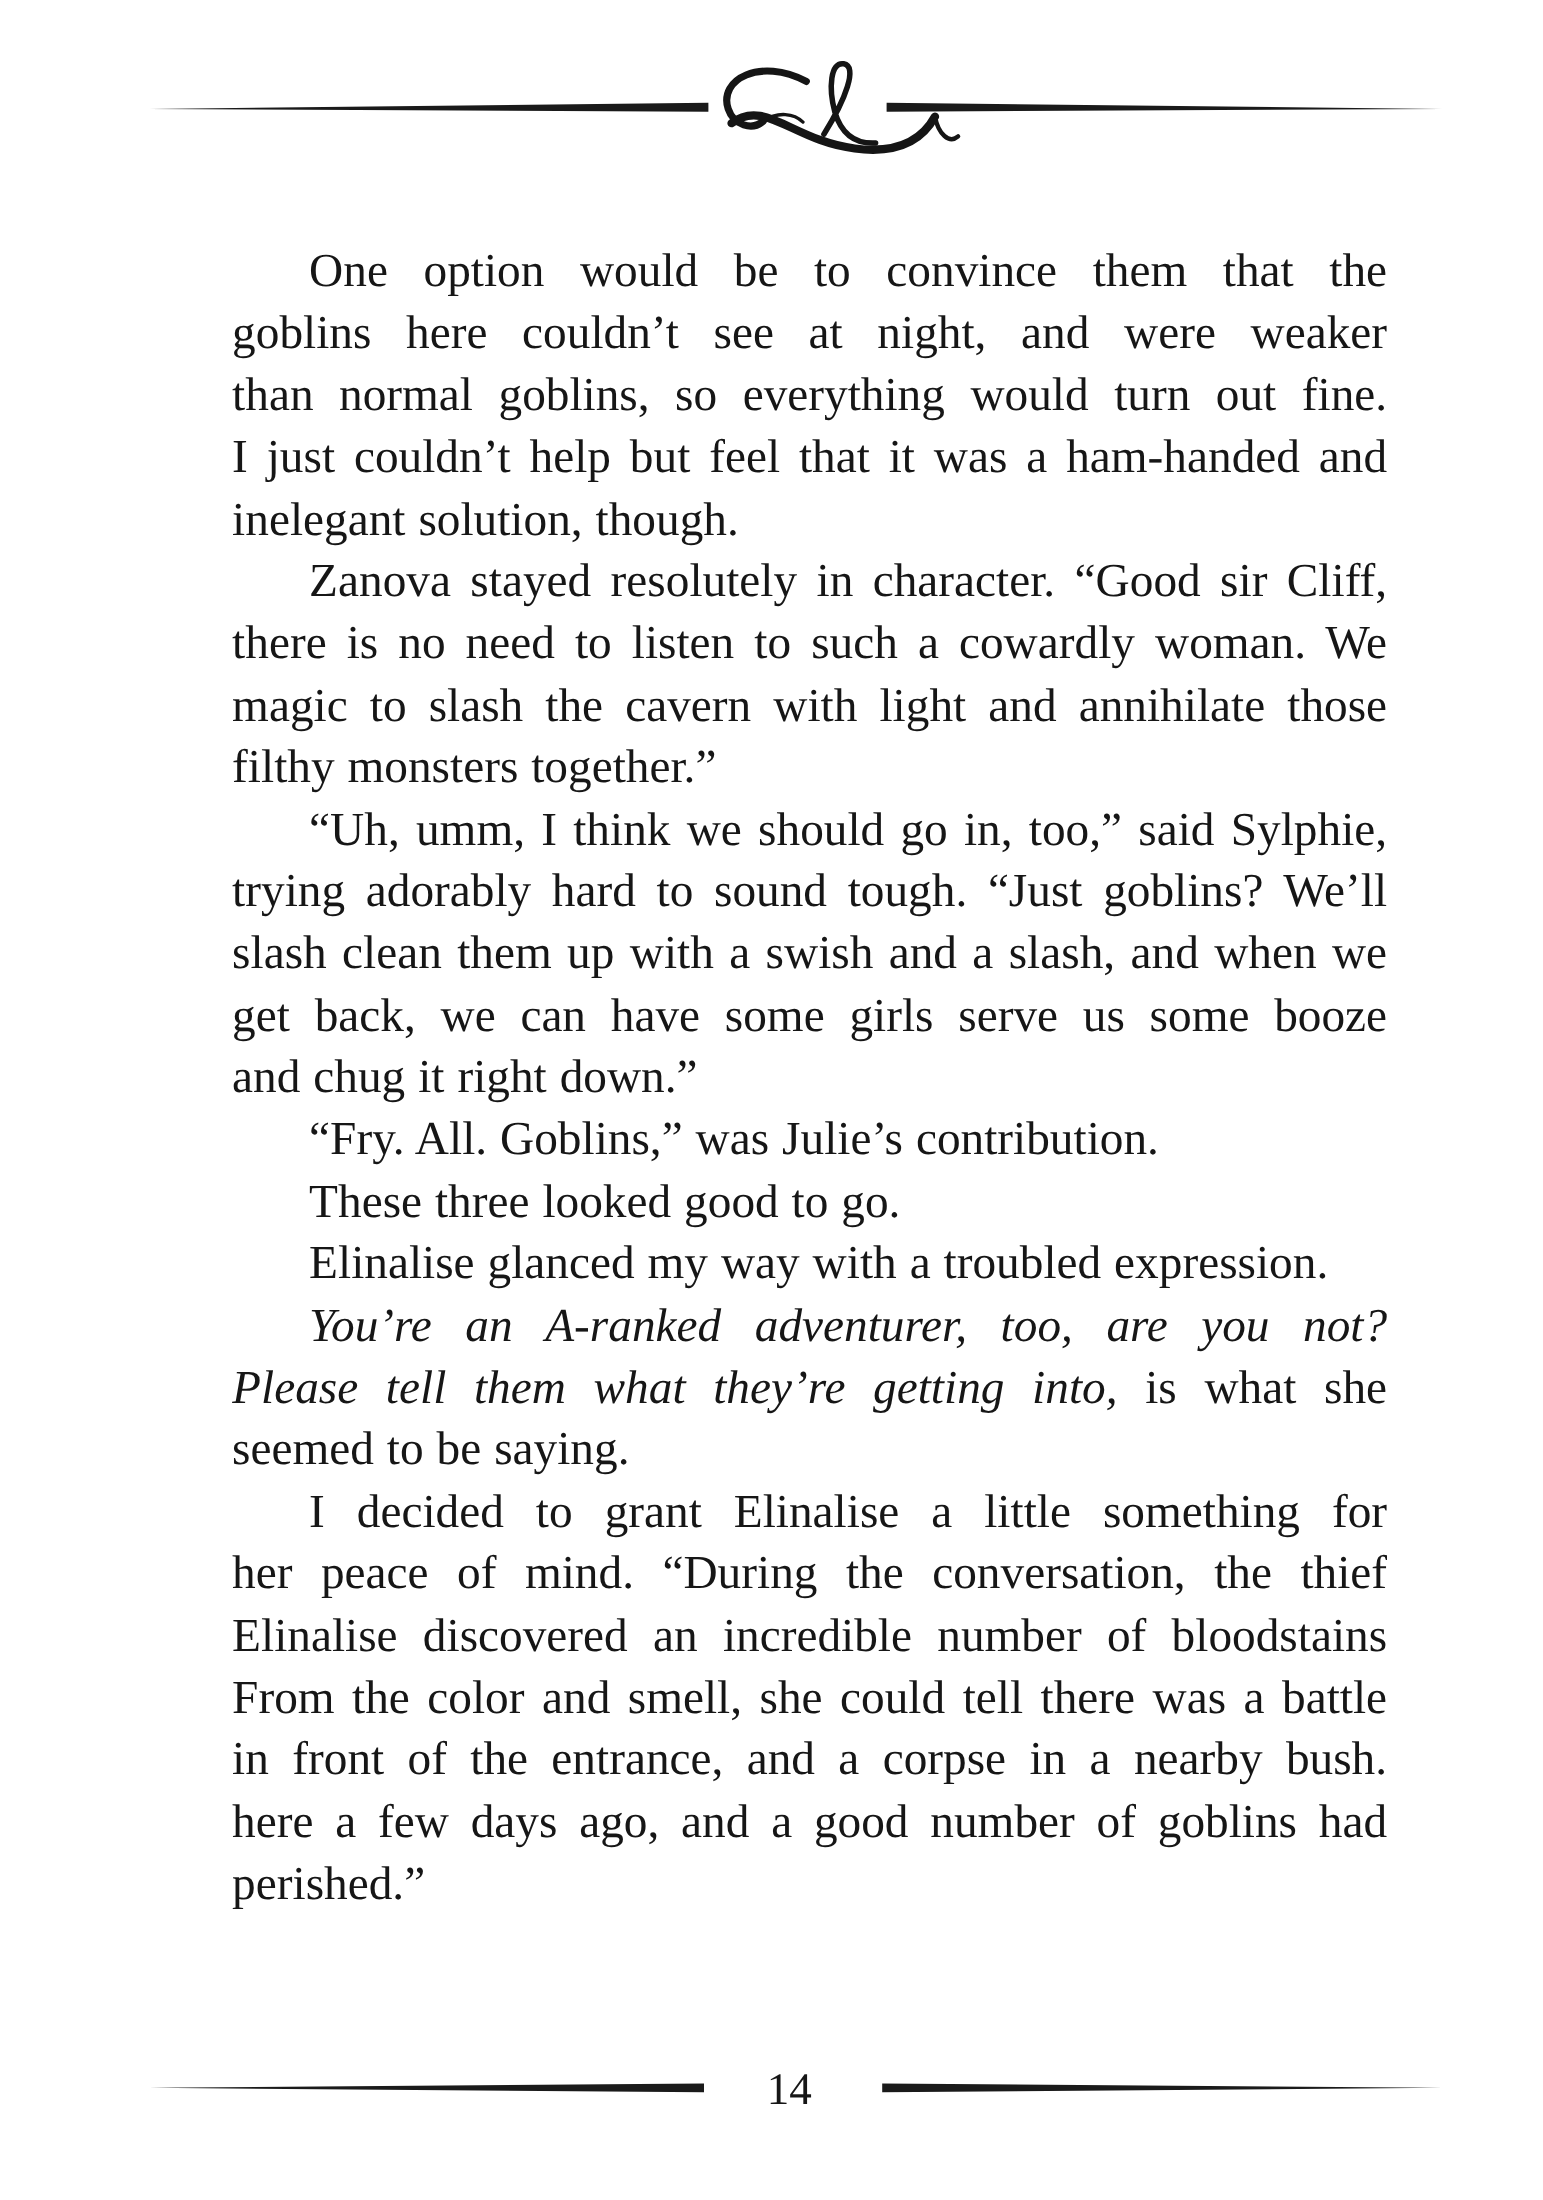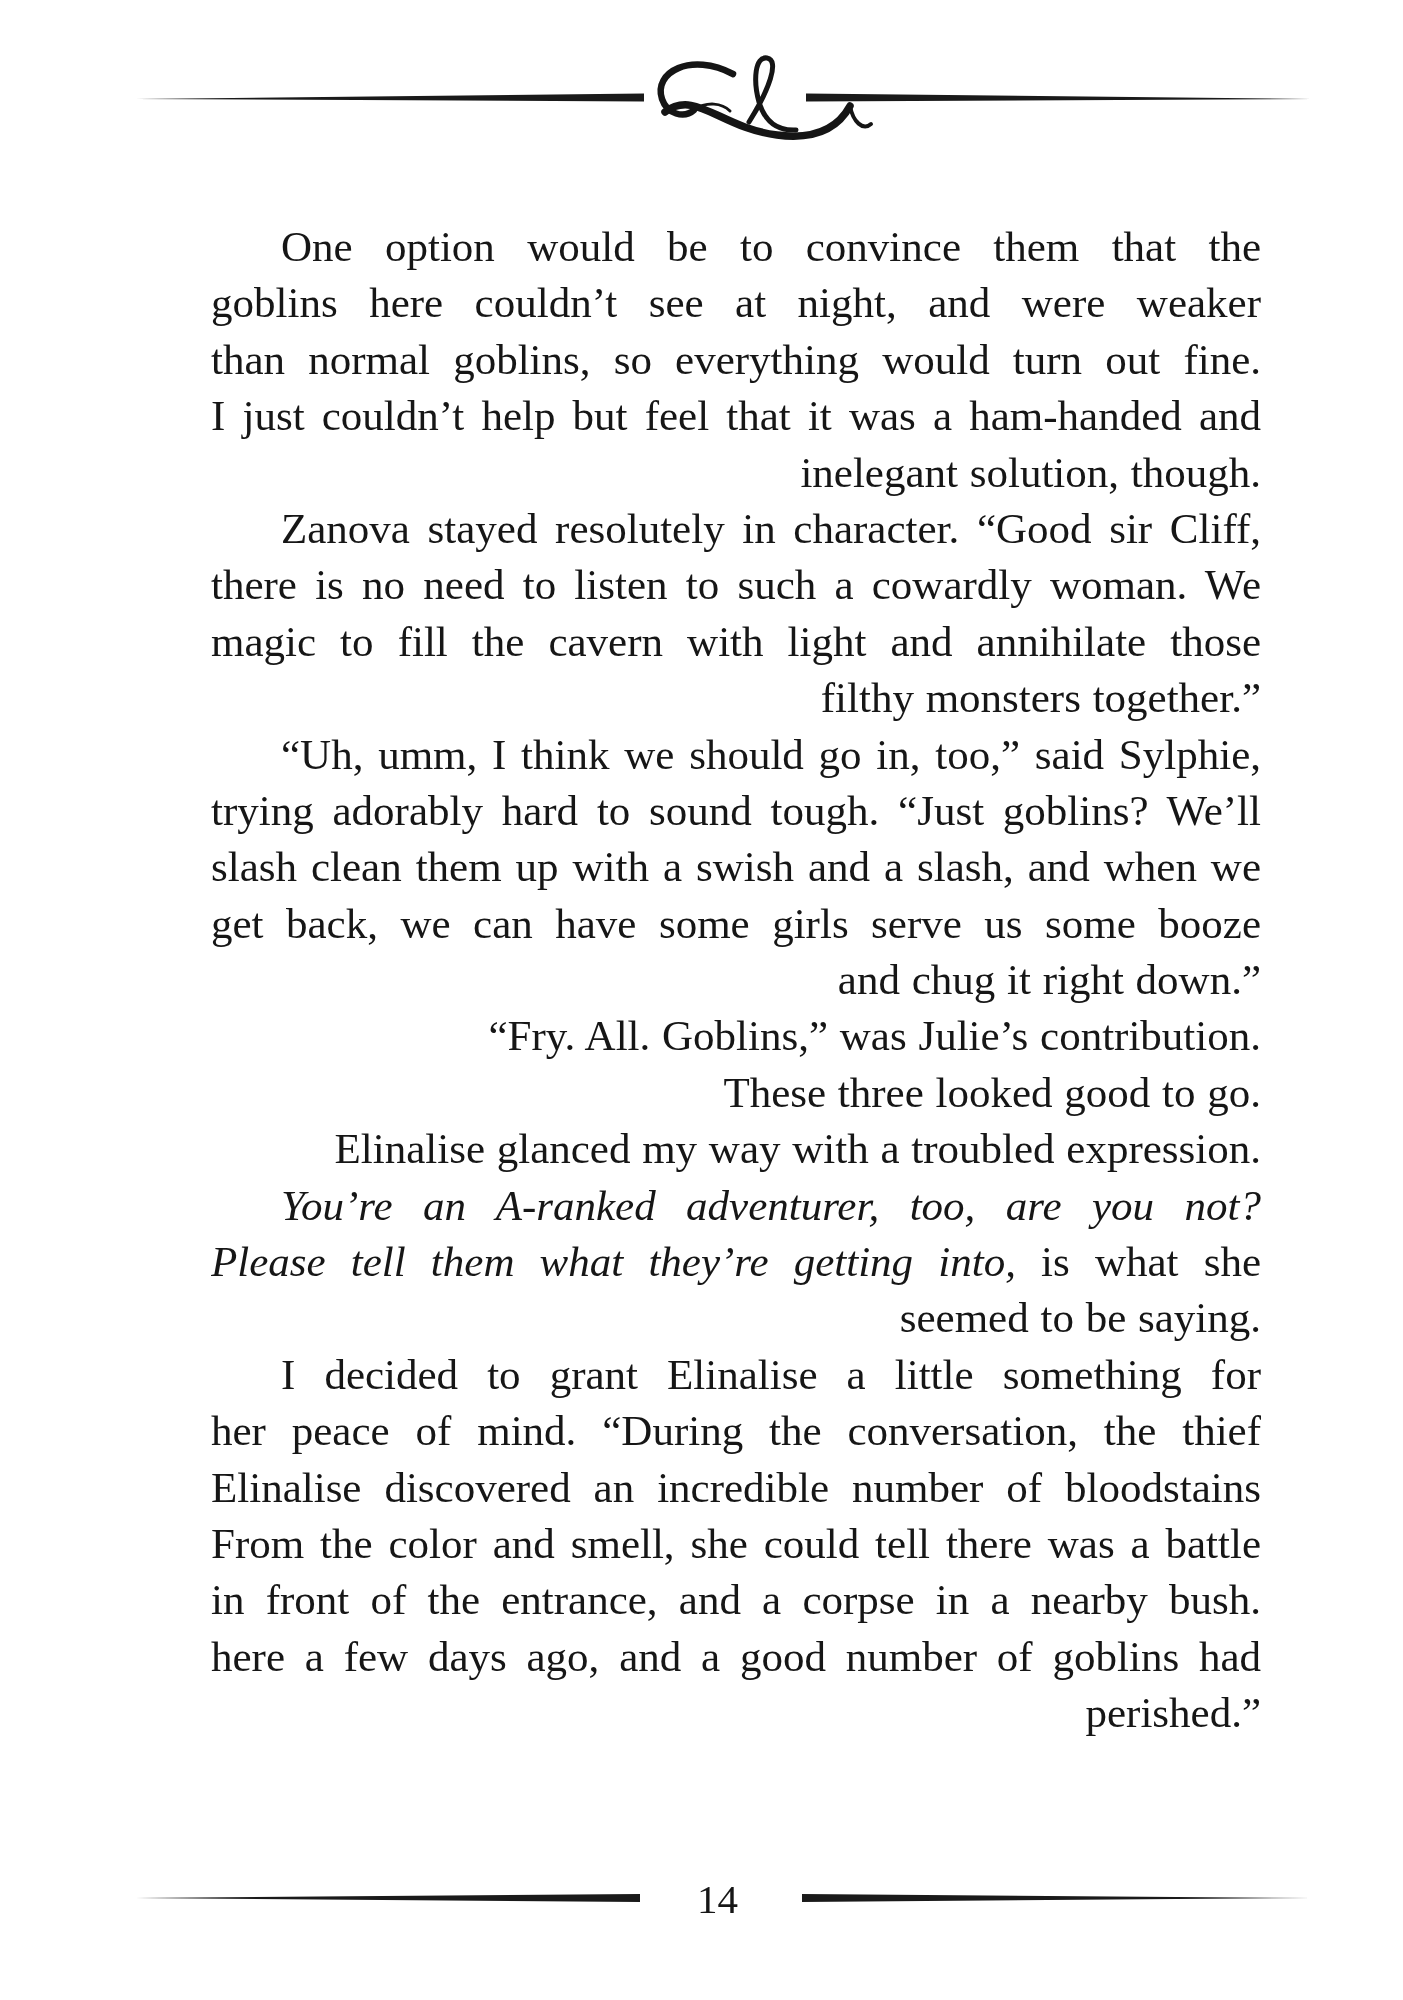--- a/index.html
+++ b/index.html
@@ -24,21 +24,21 @@
     left: 195px;
     top: 219px;
     width: 1050px;
     font-size: 43px;
     line-height: 56.4px;
     text-rendering: optimizeLegibility;
   }
   .line {
     height: 56.4px;
     overflow: hidden;
-    text-align: right;
+    text-align: left;
     word-spacing: 1px;
   }
   .line.just {
     text-align: justify;
     text-align-last: justify;
   }
   .line.indent { padding-left: 70px; }
   .it { font-style: italic; }
   .pagenum-row {
     position: absolute;
@@ -74,21 +74,21 @@
   </svg>
 
   <div class="body-text">
       <div class="line indent just"><span>One option would be to convince them that the</span></div>
       <div class="line just"><span>goblins here couldn’t see at night, and were weaker</span></div>
       <div class="line just"><span>than normal goblins, so everything would turn out fine.</span></div>
       <div class="line just"><span>I just couldn’t help but feel that it was a ham-handed and</span></div>
       <div class="line"><span>inelegant solution, though.</span></div>
       <div class="line indent just"><span>Zanova stayed resolutely in character. “Good sir Cliff,</span></div>
       <div class="line just"><span>there is no need to listen to such a cowardly woman. We</span></div>
-      <div class="line just"><span>magic to fill the cavern with light and annihilate those</span></div>
+      <div class="line just"><span>magic to slash the cavern with light and annihilate those</span></div>
       <div class="line"><span>filthy monsters together.”</span></div>
       <div class="line indent just"><span>“Uh, umm, I think we should go in, too,” said Sylphie,</span></div>
       <div class="line just"><span>trying adorably hard to sound tough. “Just goblins? We’ll</span></div>
       <div class="line just"><span>slash clean them up with a swish and a slash, and when we</span></div>
       <div class="line just"><span>get back, we can have some girls serve us some booze</span></div>
       <div class="line"><span>and chug it right down.”</span></div>
       <div class="line indent"><span>“Fry. All. Goblins,” was Julie’s contribution.</span></div>
       <div class="line indent"><span>These three looked good to go.</span></div>
       <div class="line indent"><span>Elinalise glanced my way with a troubled expression.</span></div>
       <div class="line indent just"><span class="it">You’re an A-ranked adventurer, too, are you not?</span></div>

